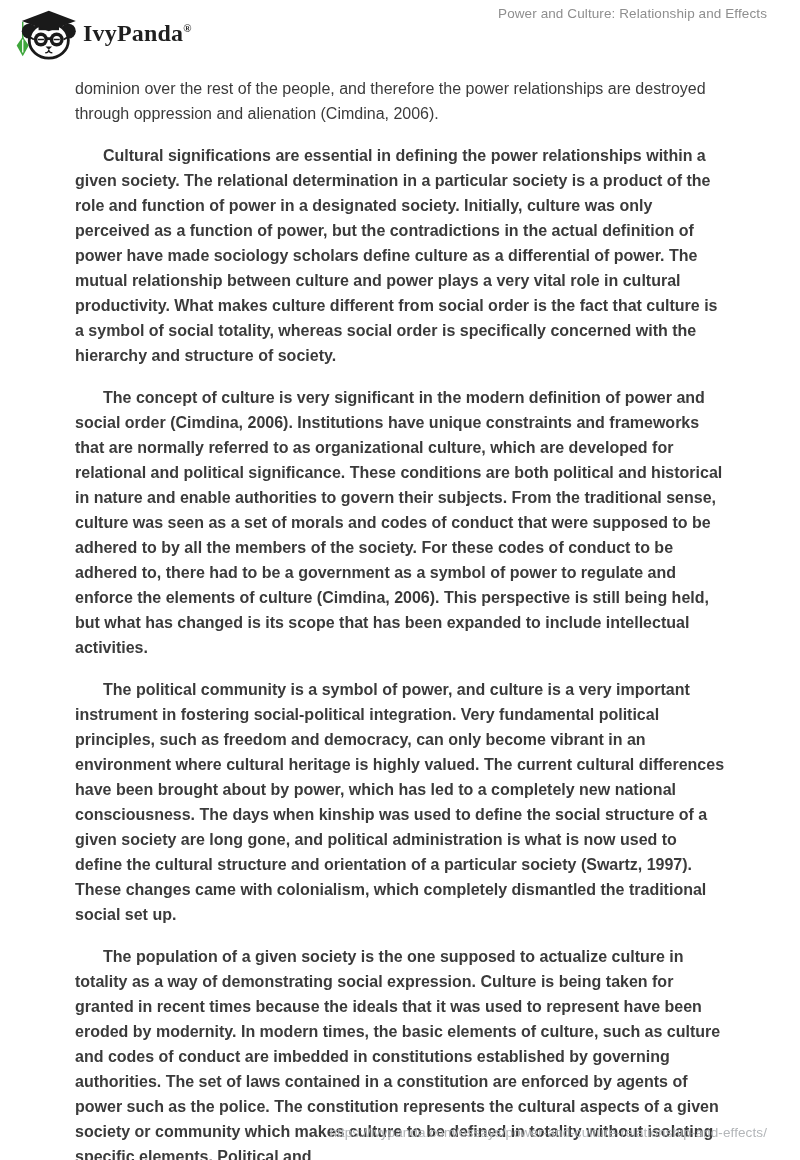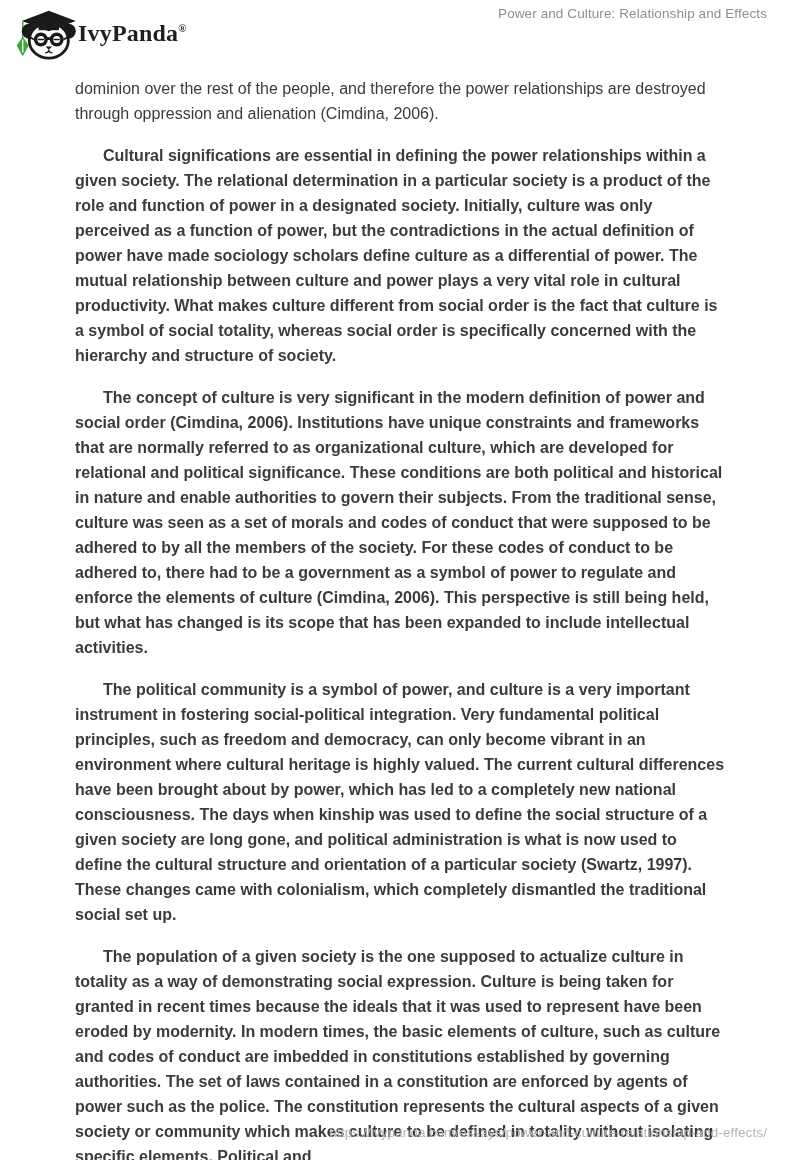--- a/index.html
+++ b/index.html
@@ -38,20 +38,21 @@
   .lg-black { fill: var(--logo-black, #1a1a1a); }
   .lg-black-stroke { stroke: var(--logo-black, #1a1a1a); }
   .lg-green { fill: var(--tassel-green, #3fa63c); }
   .lg-green-stroke { stroke: var(--tassel-green, #3fa63c); }
   .brand-name {
     font-family: "Liberation Serif", serif;
     font-weight: 700;
     font-size: 24px;
     letter-spacing: 0.2px;
     color: var(--brand-text, #1f1f1f);
+    margin-left: 5px;
   }
   .brand-name sup {
     font-size: 11px;
     font-weight: 700;
   }
   .doc-title {
     font-size: 13.5px;
     color: var(--header-title, #8e8e8e);
     letter-spacing: 0.1px;
   }

